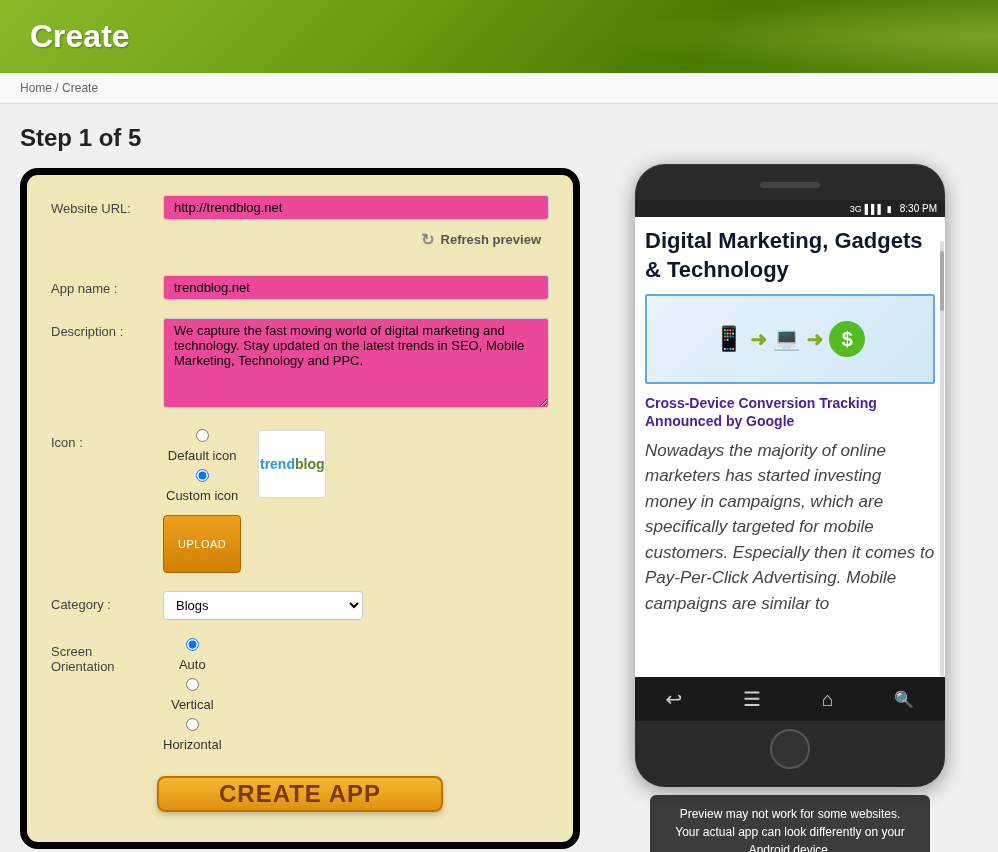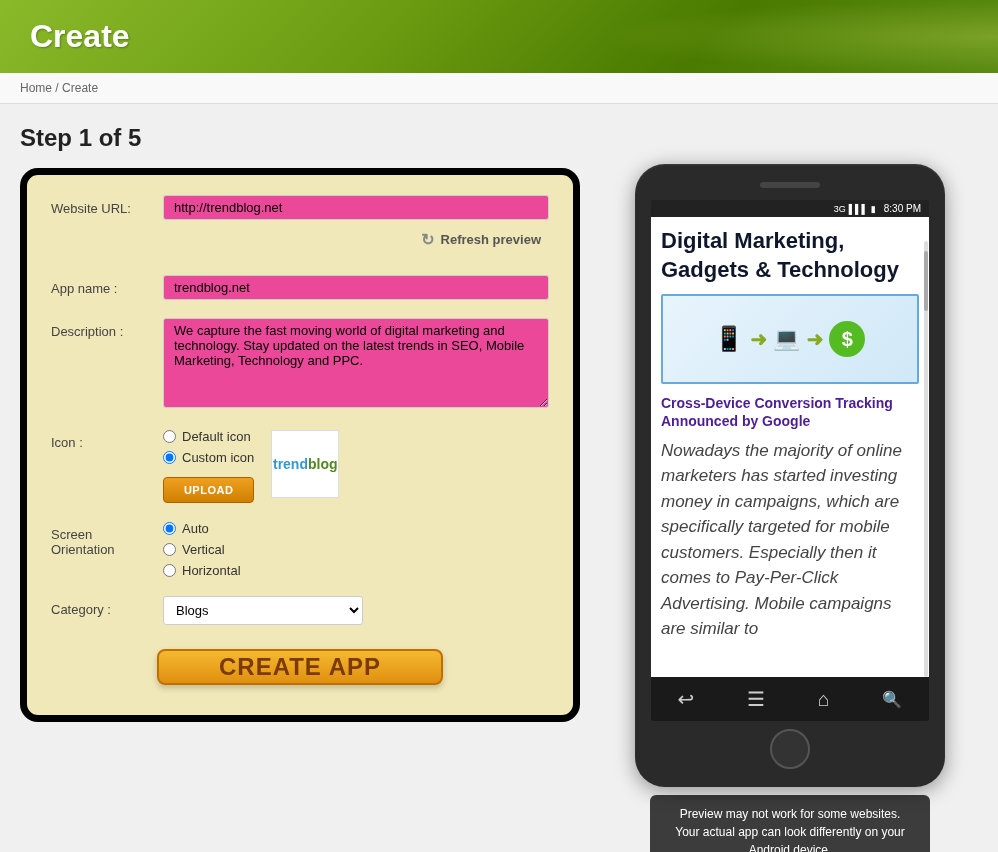--- a/index.html
+++ b/index.html
@@ -143,30 +143,31 @@
       flex-direction: column;
       gap: 6px;
     }
 
     .radio-label {
       display: flex;
       align-items: center;
       gap: 6px;
       cursor: pointer;
       font-size: 13px;
+      flex-direction: column;
     }
 
     .upload-btn {
       background: linear-gradient(to bottom, #f0a020, #d08000);
       border: 1px solid #b06000;
       border-radius: 4px;
       color: white;
-      font-weight: bold;
+      font-weight: normal;
       font-size: 11px;
-      padding: 6px 14px;
+      padding: 22px 14px;
       cursor: pointer;
       margin-top: 6px;
       letter-spacing: 0.5px;
     }
 
     
     .icon-preview {
       width: 70px;
       height: 70px;
       display: flex;
@@ -235,21 +236,21 @@
       display: flex;
       flex-direction: column;
       align-items: center;
       padding-top: 40px;
     }
 
     .phone-outer {
       width: 310px;
       background: #2a2a2a;
       border-radius: 30px;
-      padding: 18px 16px 10px;
+      padding: 18px 0 10px;
       box-shadow: 0 4px 20px rgba(0,0,0,0.4), inset 0 1px 2px rgba(255,255,255,0.1);
       position: relative;
     }
 
     .phone-speaker {
       width: 60px;
       height: 6px;
       background: #444;
       border-radius: 3px;
       margin: 0 auto 12px;
@@ -479,47 +480,47 @@
           <div class="icon-preview">
             <div class="trendblog-icon">
               <span class="word1">trend</span>
               <span class="word2">blog</span>
             </div>
           </div>
         </div>
       </div>
 
       <div class="form-row">
+        <div class="form-label">Category :</div>
+        <div class="form-control-wrap">
+          <select class="category-select">
+            <option>Blogs</option>
+            <option>News</option>
+            <option>Technology</option>
+            <option>Business</option>
+            <option>Entertainment</option>
+          </select>
+        </div>
+      </div>
+
+      <div class="form-row">
         <div class="form-label">Screen Orientation</div>
         <div class="orientation-options">
           <label class="radio-label">
             <input type="radio" name="orientation" value="auto" checked="" style="">
             <span>Auto</span>
           </label>
           <label class="radio-label">
             <input type="radio" name="orientation" value="vertical" style="">
             <span>Vertical</span>
           </label>
           <label class="radio-label">
             <input type="radio" name="orientation" value="horizontal" style="">
             <span>Horizontal</span>
           </label>
-        </div>
-      </div>
-
-      <div class="form-row">
-        <div class="form-label">Category :</div>
-        <div class="form-control-wrap">
-          <select class="category-select">
-            <option>Blogs</option>
-            <option>News</option>
-            <option>Technology</option>
-            <option>Business</option>
-            <option>Entertainment</option>
-          </select>
         </div>
       </div>
 
       <button class="create-app-btn">CREATE APP</button>
 
     </div>
   </div>
 
   <div class="right-panel">
     <div class="phone-outer">

